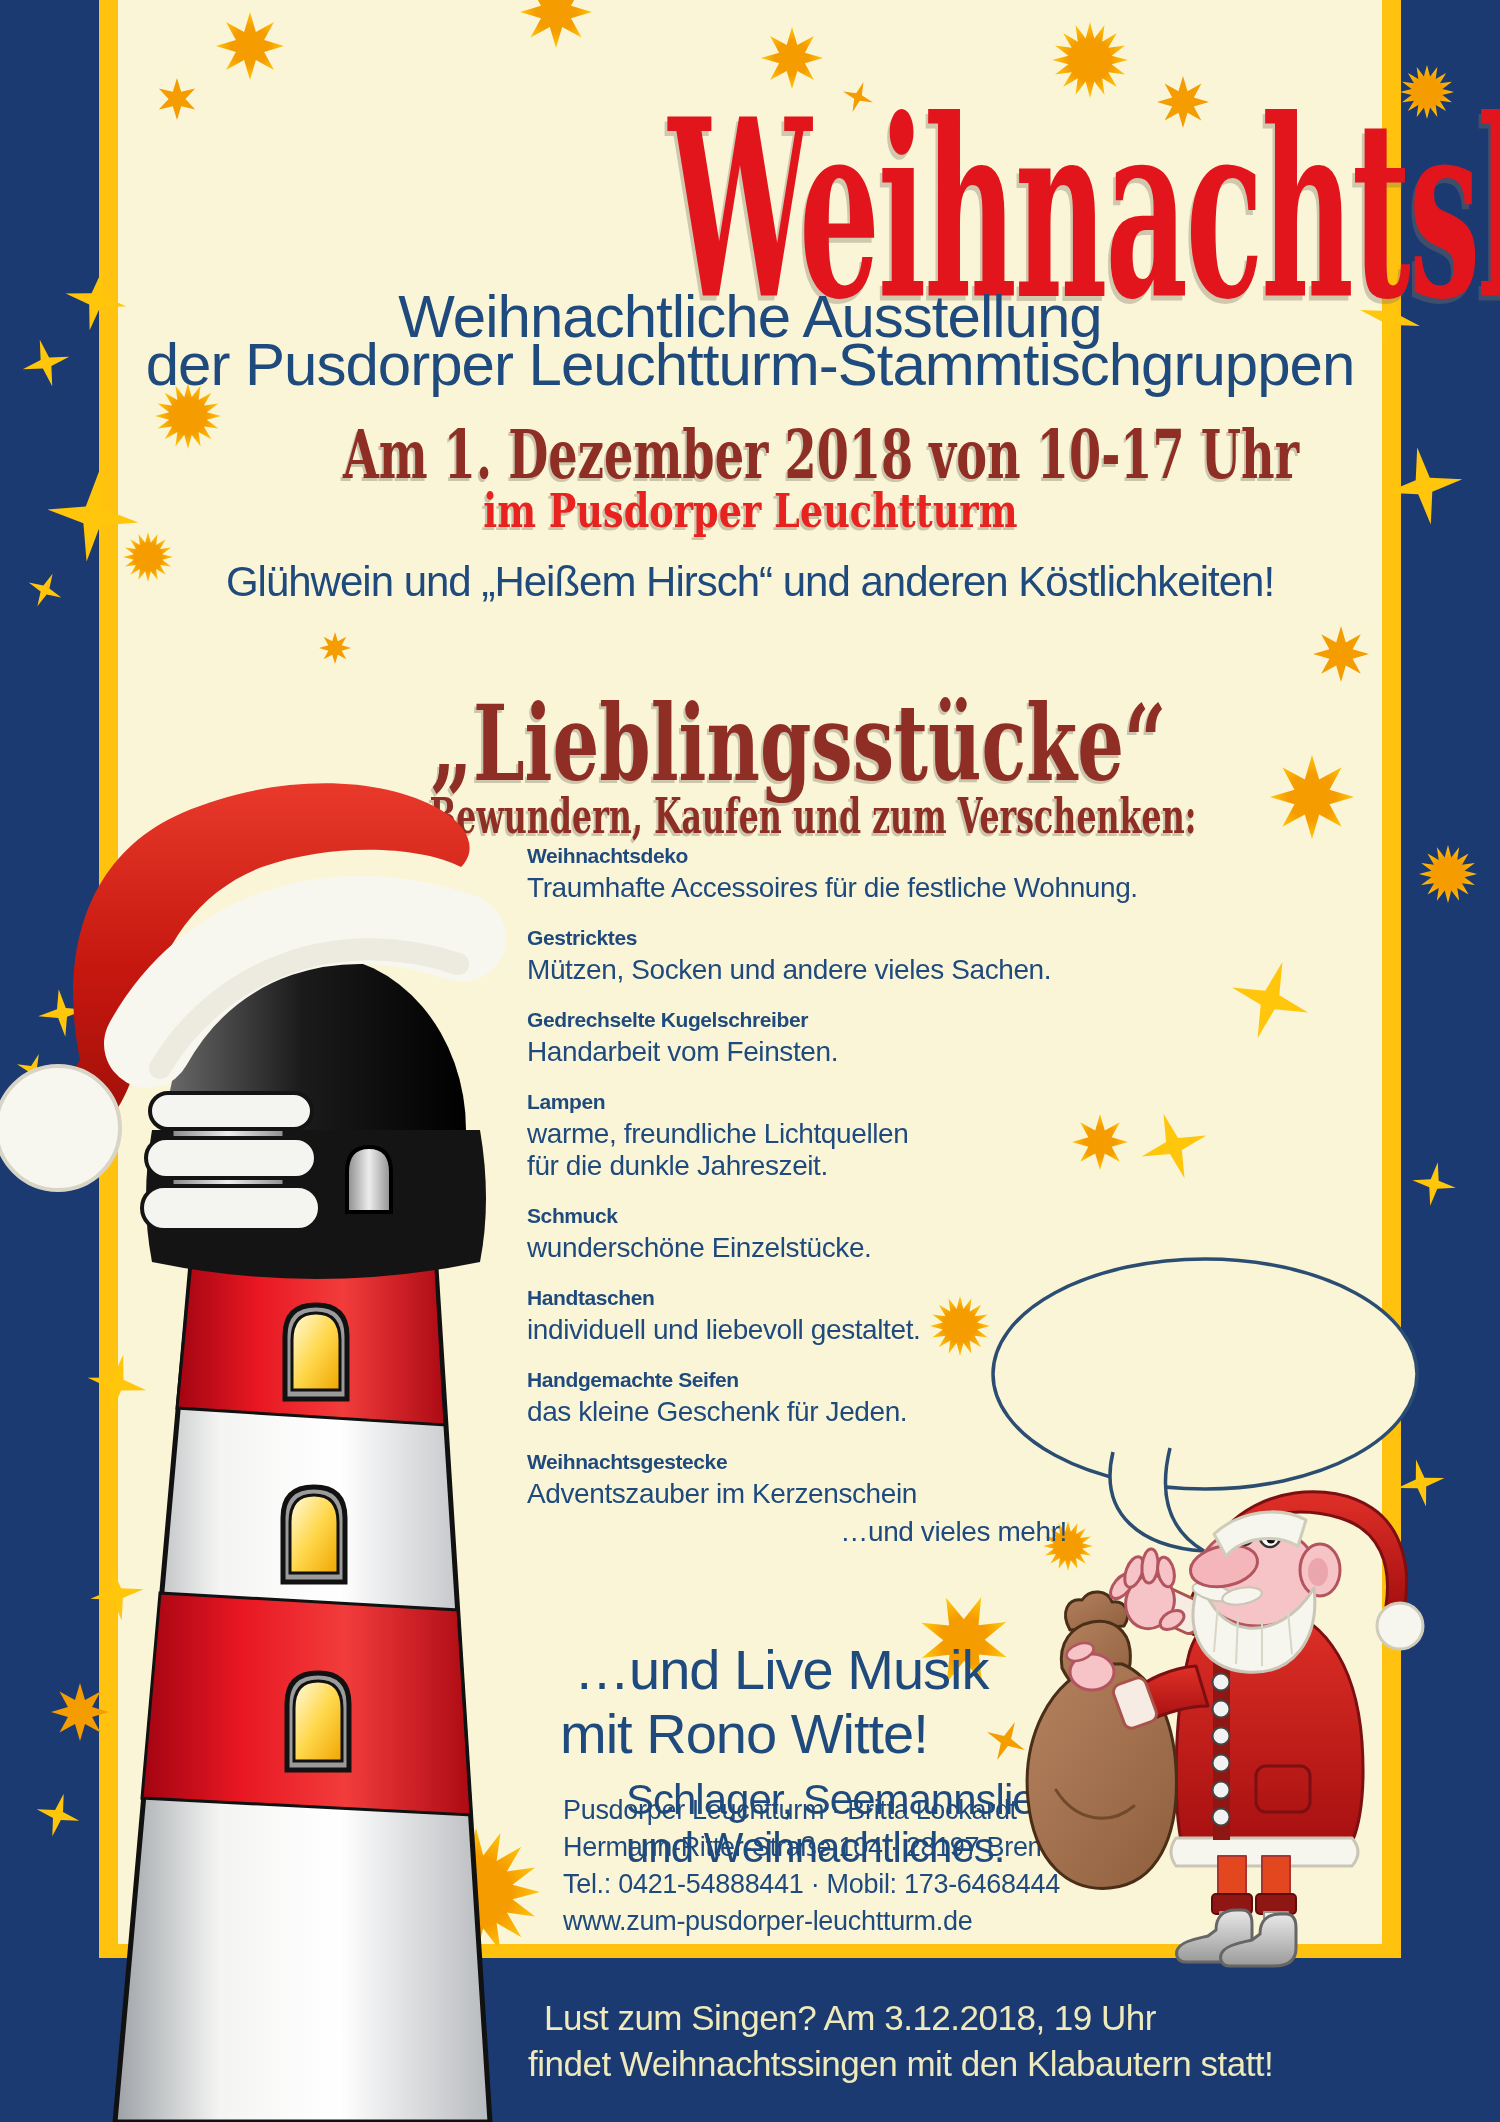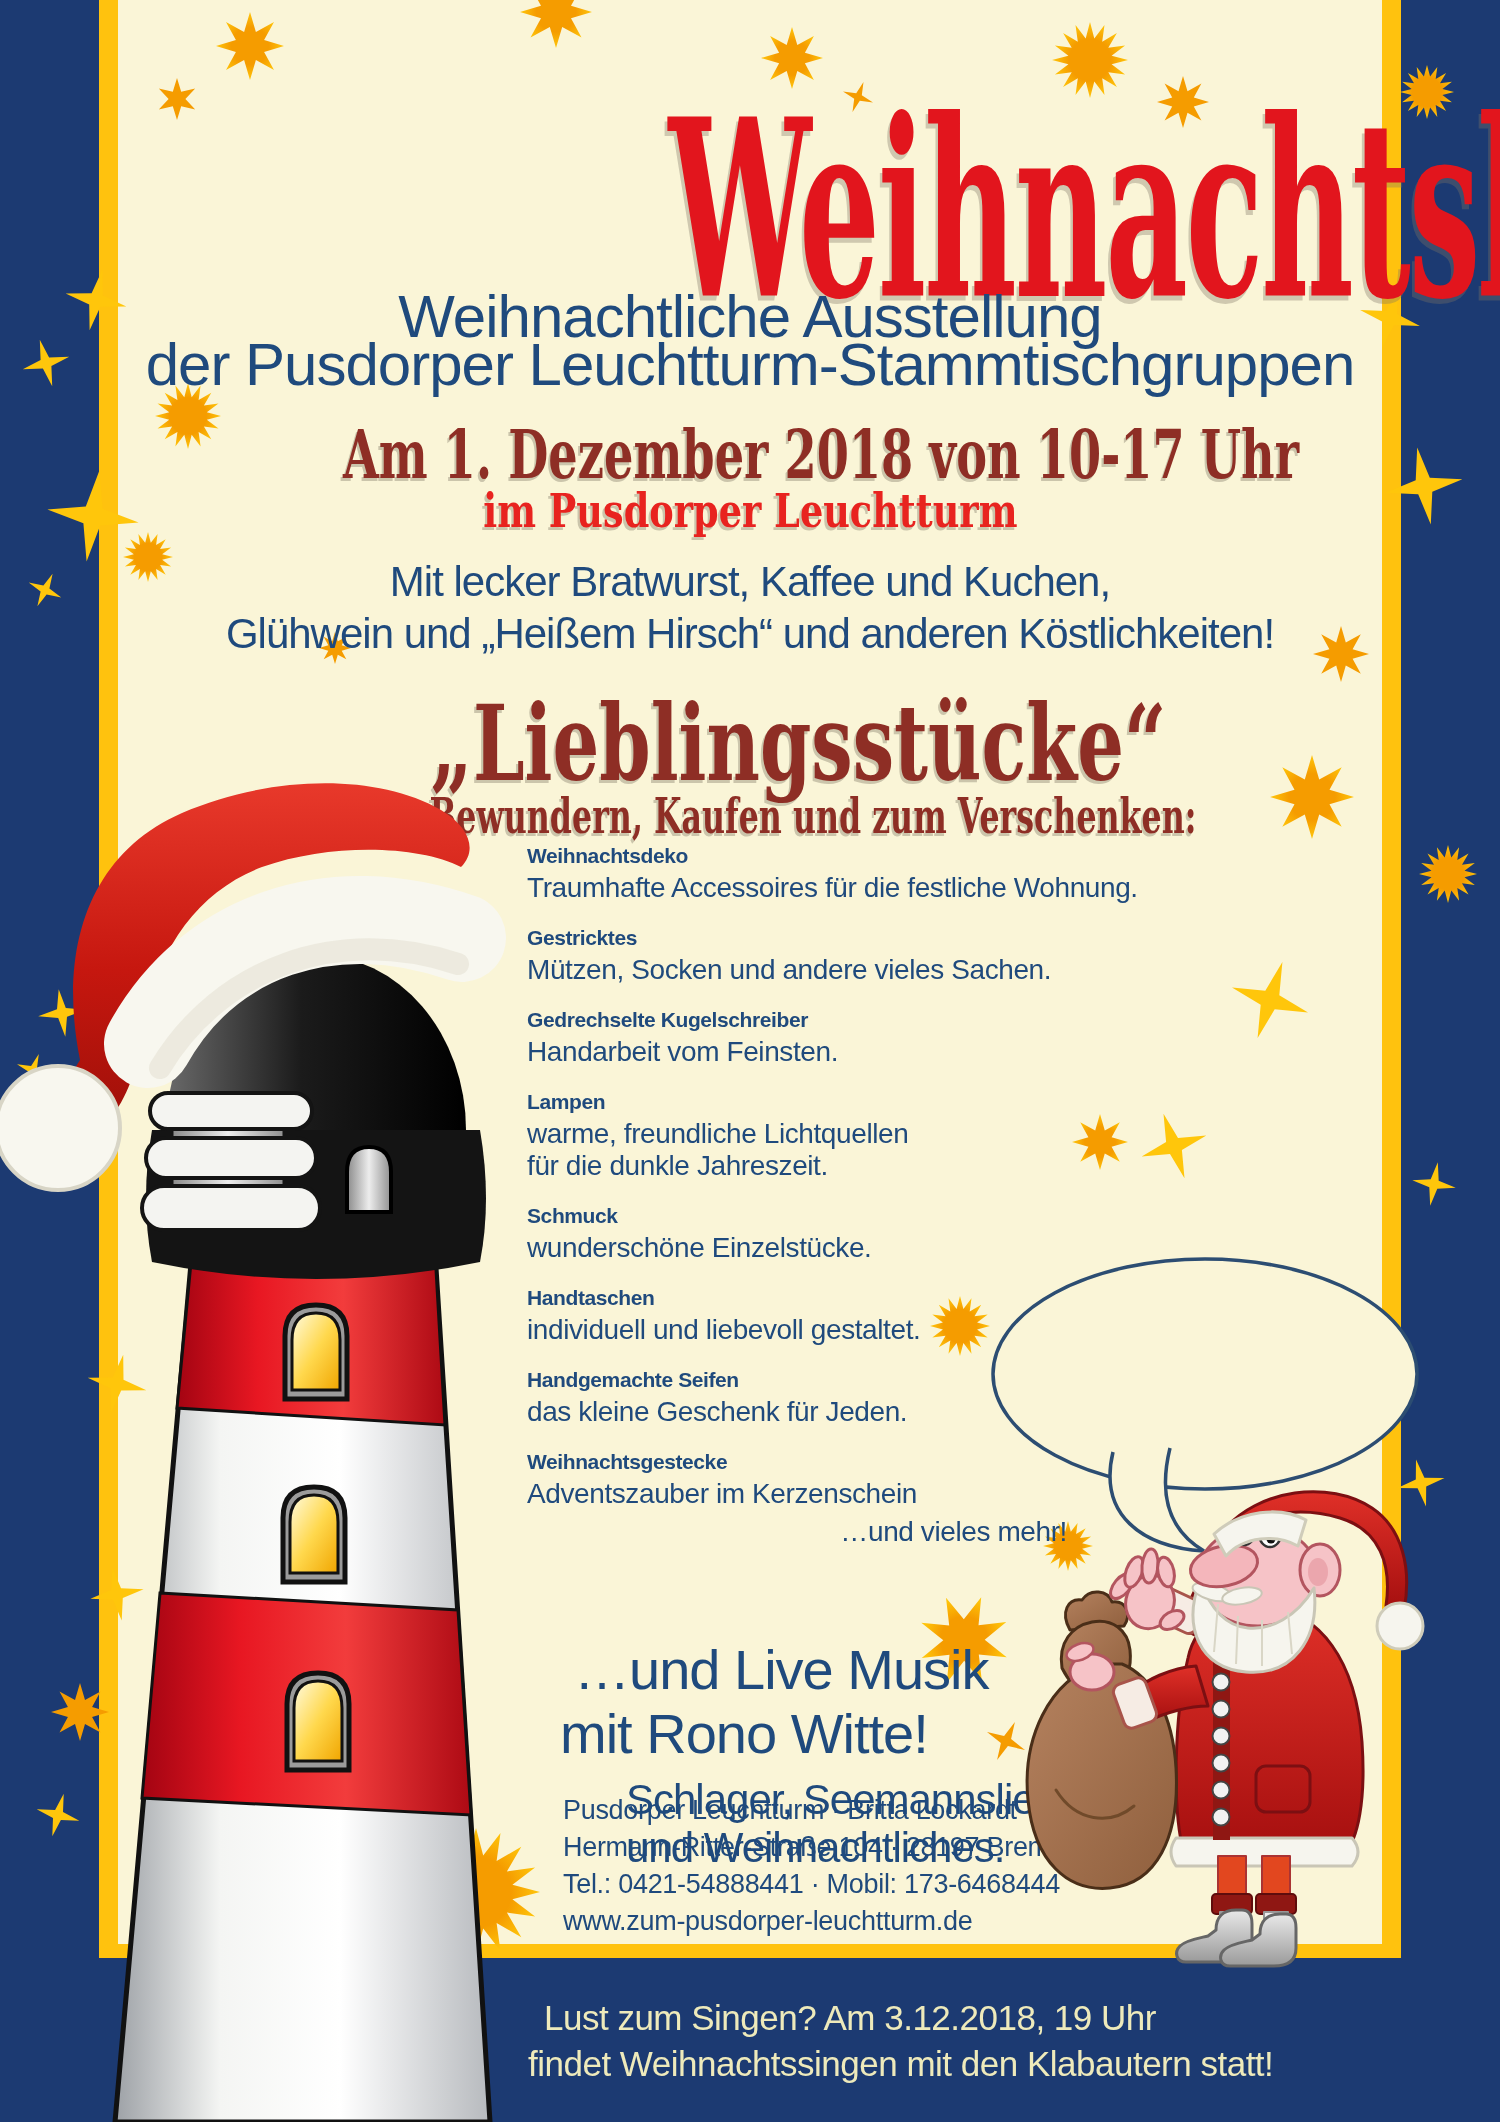--- a/index.html
+++ b/index.html
@@ -114,21 +114,20 @@
     <div>Weihnachtliche Ausstellung</div>
     <div>der Pusdorper Leuchtturm-Stammtischgruppen</div>
   </div>
   <div class="abs center display date-line shadowed">
     <span class="squeeze" style="--sx:.68">Am 1. Dezember 2018 von 10-17 Uhr</span>
   </div>
   <div class="abs center display venue-line shadowed">
     <span class="squeeze" style="--sx:.78">im Pusdorper Leuchtturm</span>
   </div>
   <div class="abs center treats">
-    <div>Mit lecker Bratwurst, Kaffee und Kuchen,</div>
     <div>Glühwein und „Heißem Hirsch“ und anderen Köstlichkeiten!</div>
   </div>
   <div class="abs center display lieblings shadowed">
     <span class="squeeze" style="--sx:.70">„Lieblingsstücke“</span>
   </div>
   <div class="abs center display tagline shadowed">
     <span class="squeeze" style="--sx:.66">Zum Bewundern, Kaufen und zum Verschenken:</span>
   </div>
 
   <div class="abs items">

